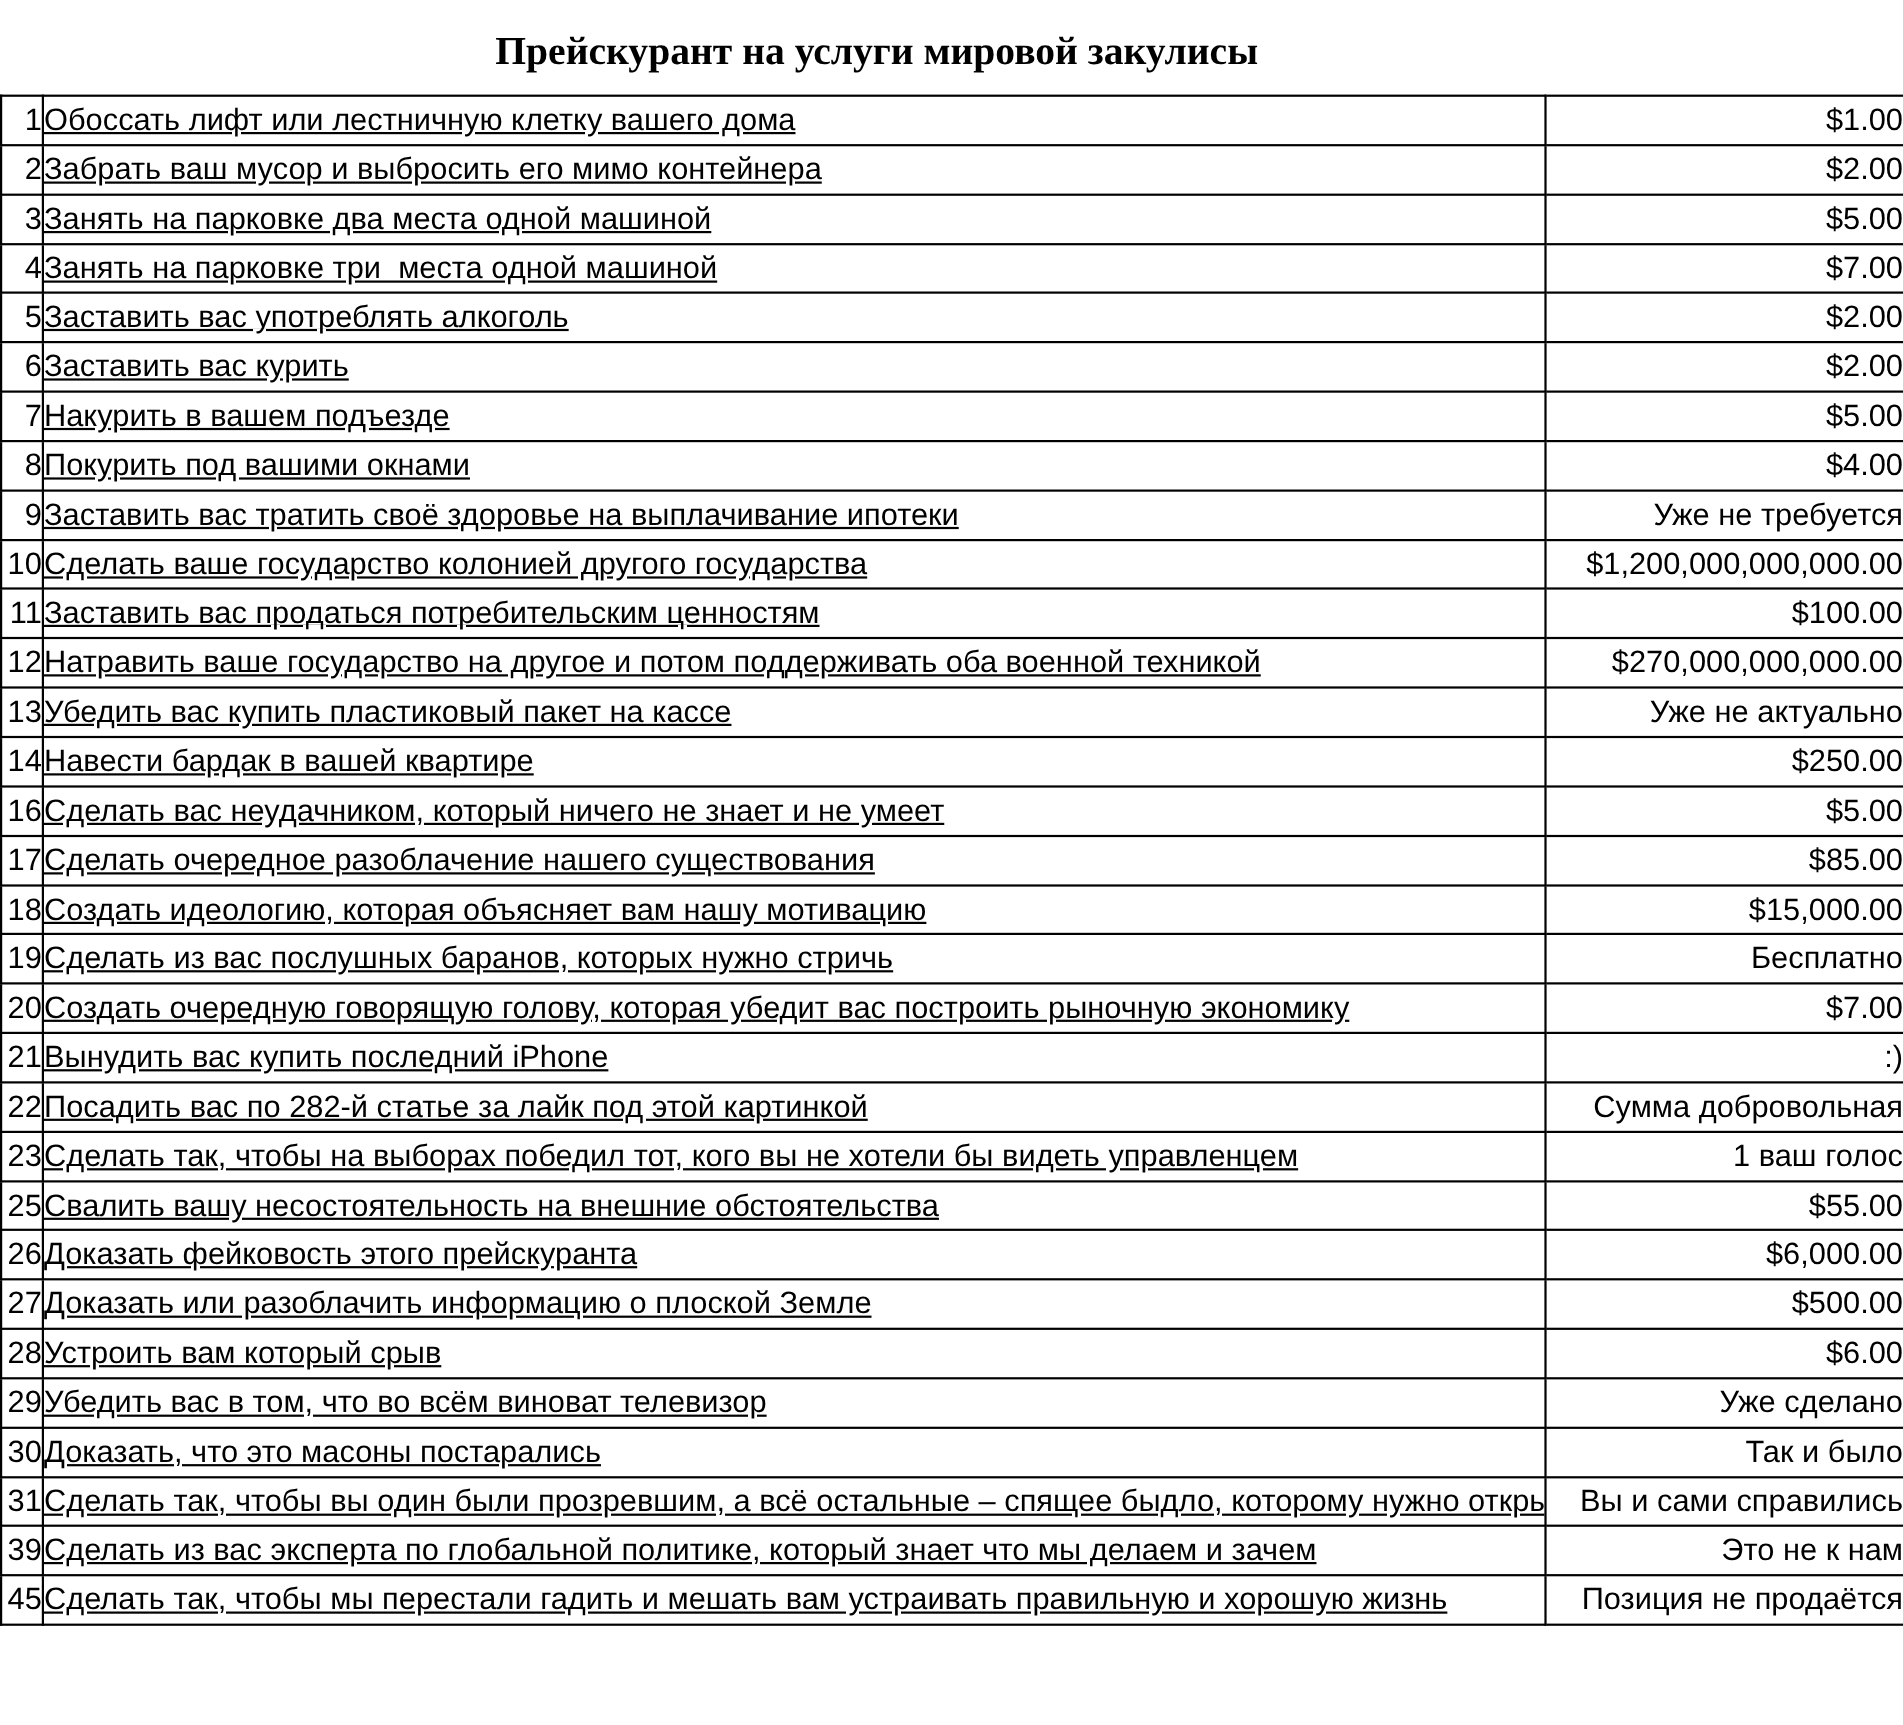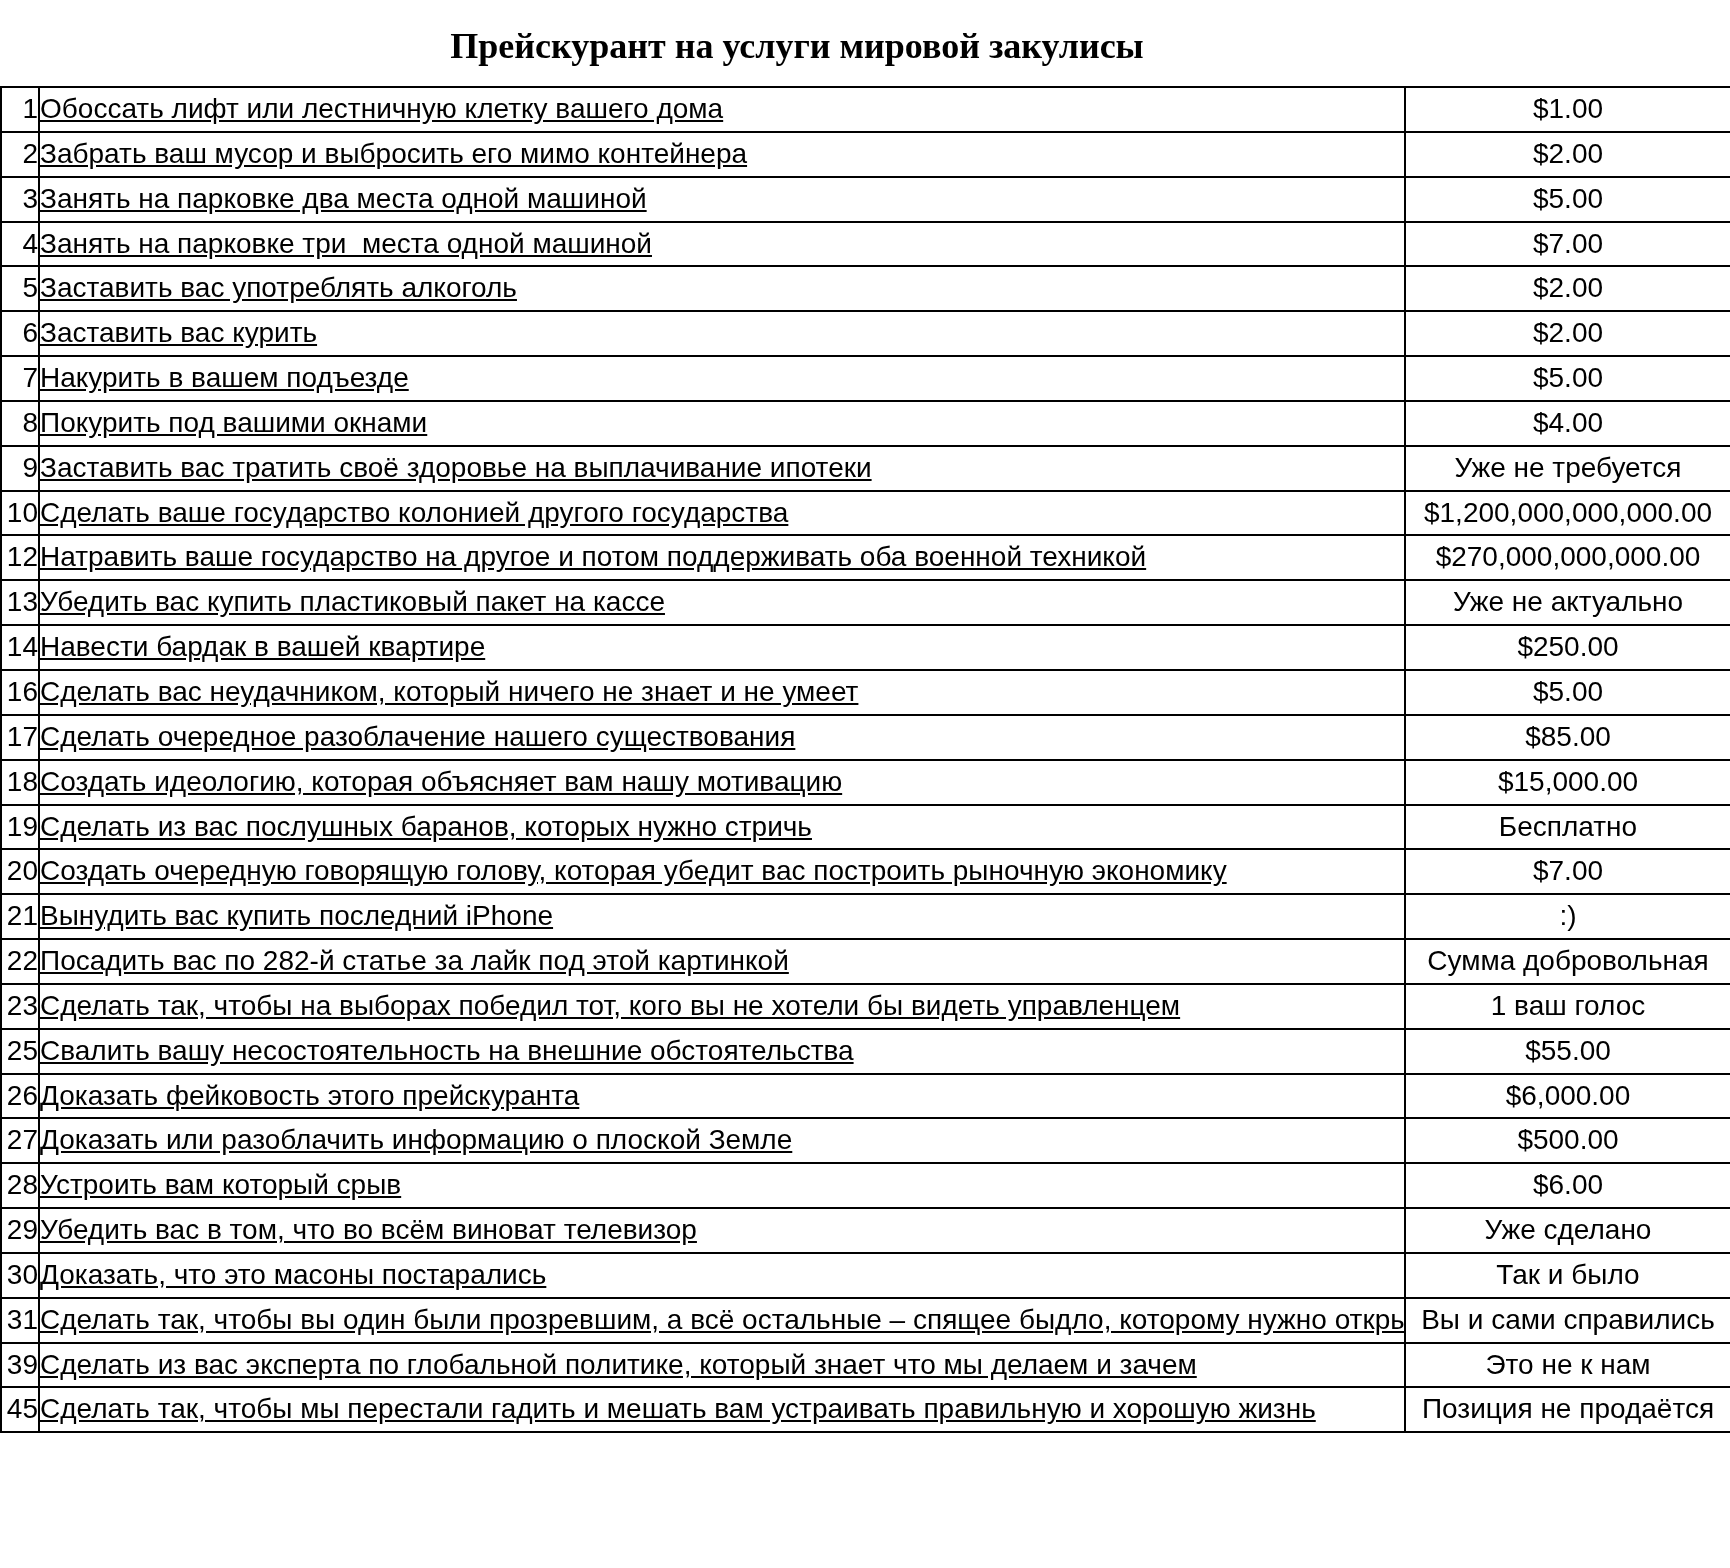--- a/index.html
+++ b/index.html
@@ -56,21 +56,21 @@
     padding-right: 6px;
   }
   td.desc {
     text-align: left;
     padding-left: 14px;
     padding-right: 4px;
     white-space: pre;
     text-decoration: underline;
   }
   td.price {
-    text-align: center;
+    text-align: right;
     padding-right: 8px;
     white-space: pre;
   }
 </style>
 </head>
 <body>
 
 <div class="title-wrap">
   <h1 class="title">Прейскурант на услуги мировой закулисы</h1>
 </div>
@@ -126,20 +126,25 @@
     <td class="num">9</td>
     <td class="desc">Заставить вас тратить своё здоровье на выплачивание ипотеки</td>
     <td class="price">Уже не требуется</td>
   </tr>
       <tr class="row">
     <td class="num">10</td>
     <td class="desc">Сделать ваше государство колонией другого государства</td>
     <td class="price">$1,200,000,000,000.00</td>
   </tr>
       <tr class="row">
+    <td class="num">11</td>
+    <td class="desc">Заставить вас продаться потребительским ценностям</td>
+    <td class="price">$100.00</td>
+  </tr>
+      <tr class="row">
     <td class="num">12</td>
     <td class="desc">Натравить ваше государство на другое и потом поддерживать оба военной техникой</td>
     <td class="price">$270,000,000,000.00</td>
   </tr>
       <tr class="row">
     <td class="num">13</td>
     <td class="desc">Убедить вас купить пластиковый пакет на кассе</td>
     <td class="price">Уже не актуально</td>
   </tr>
       <tr class="row">

